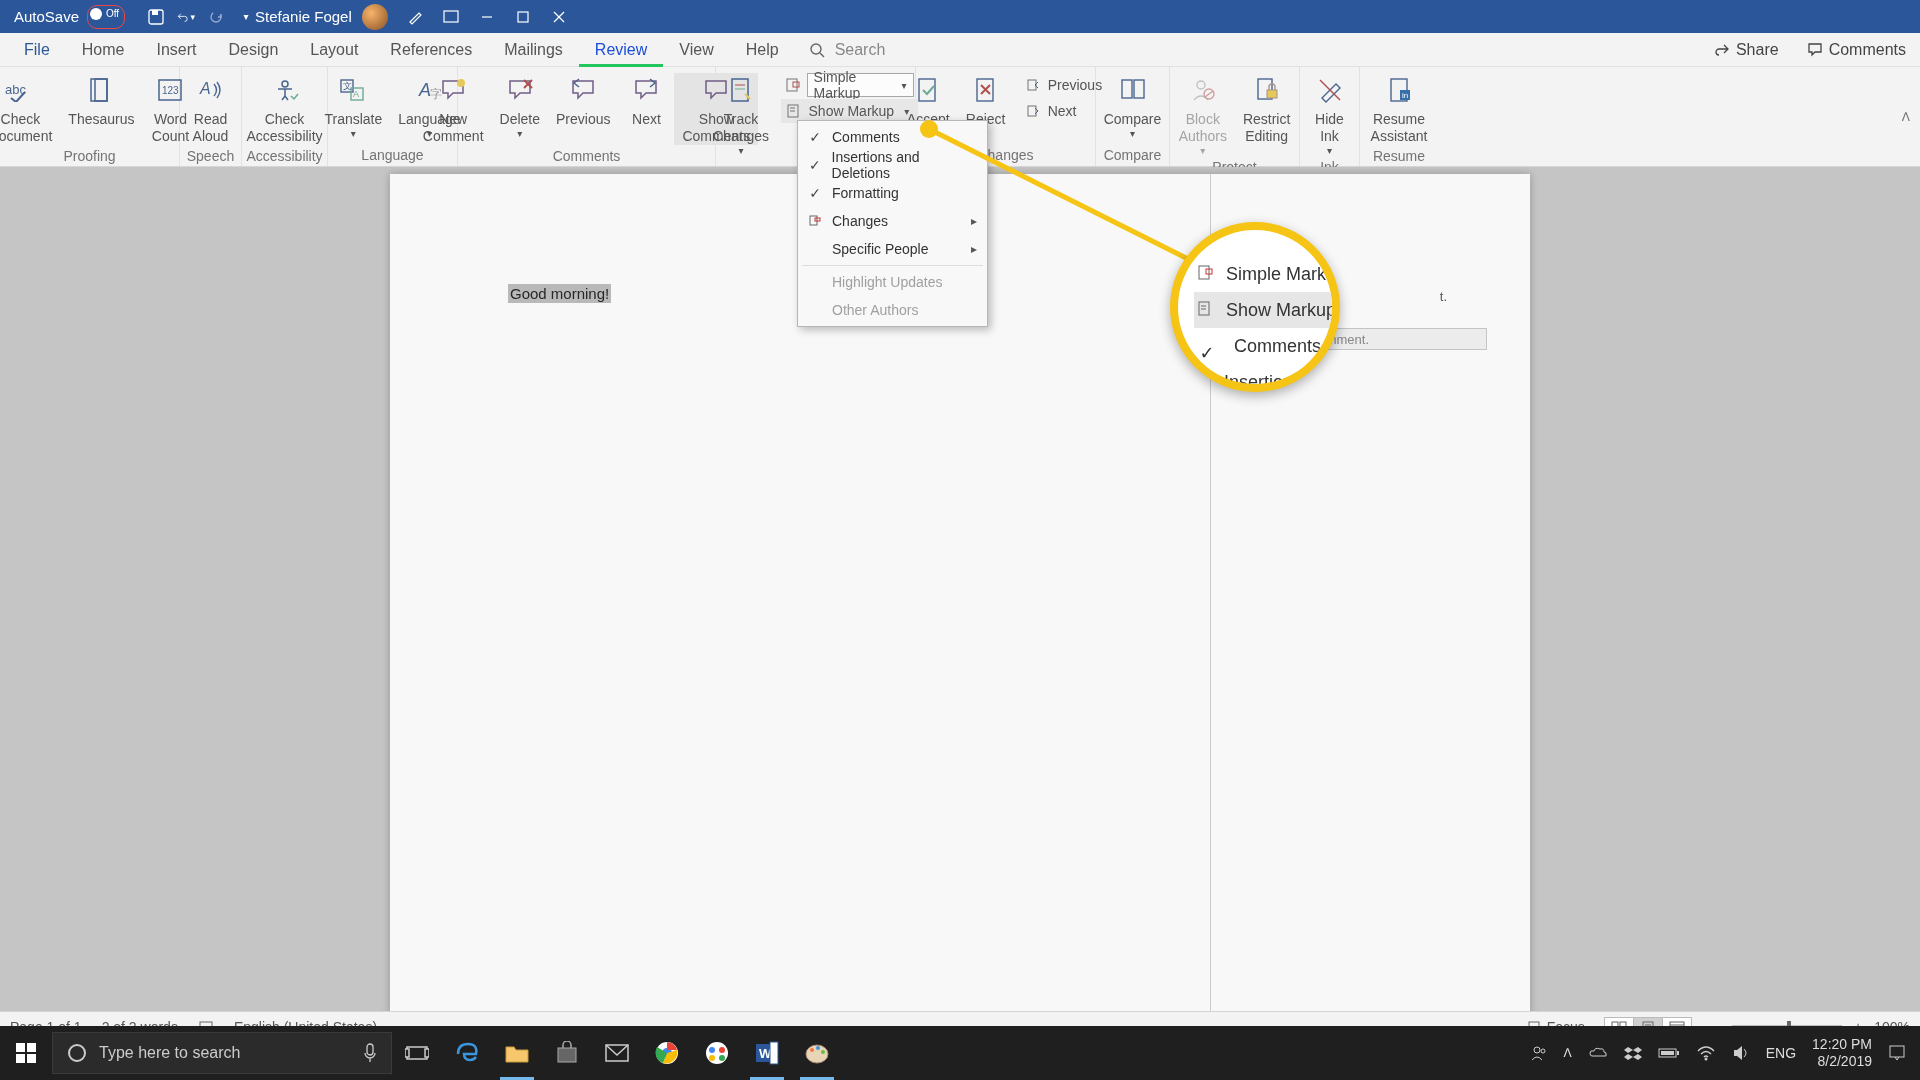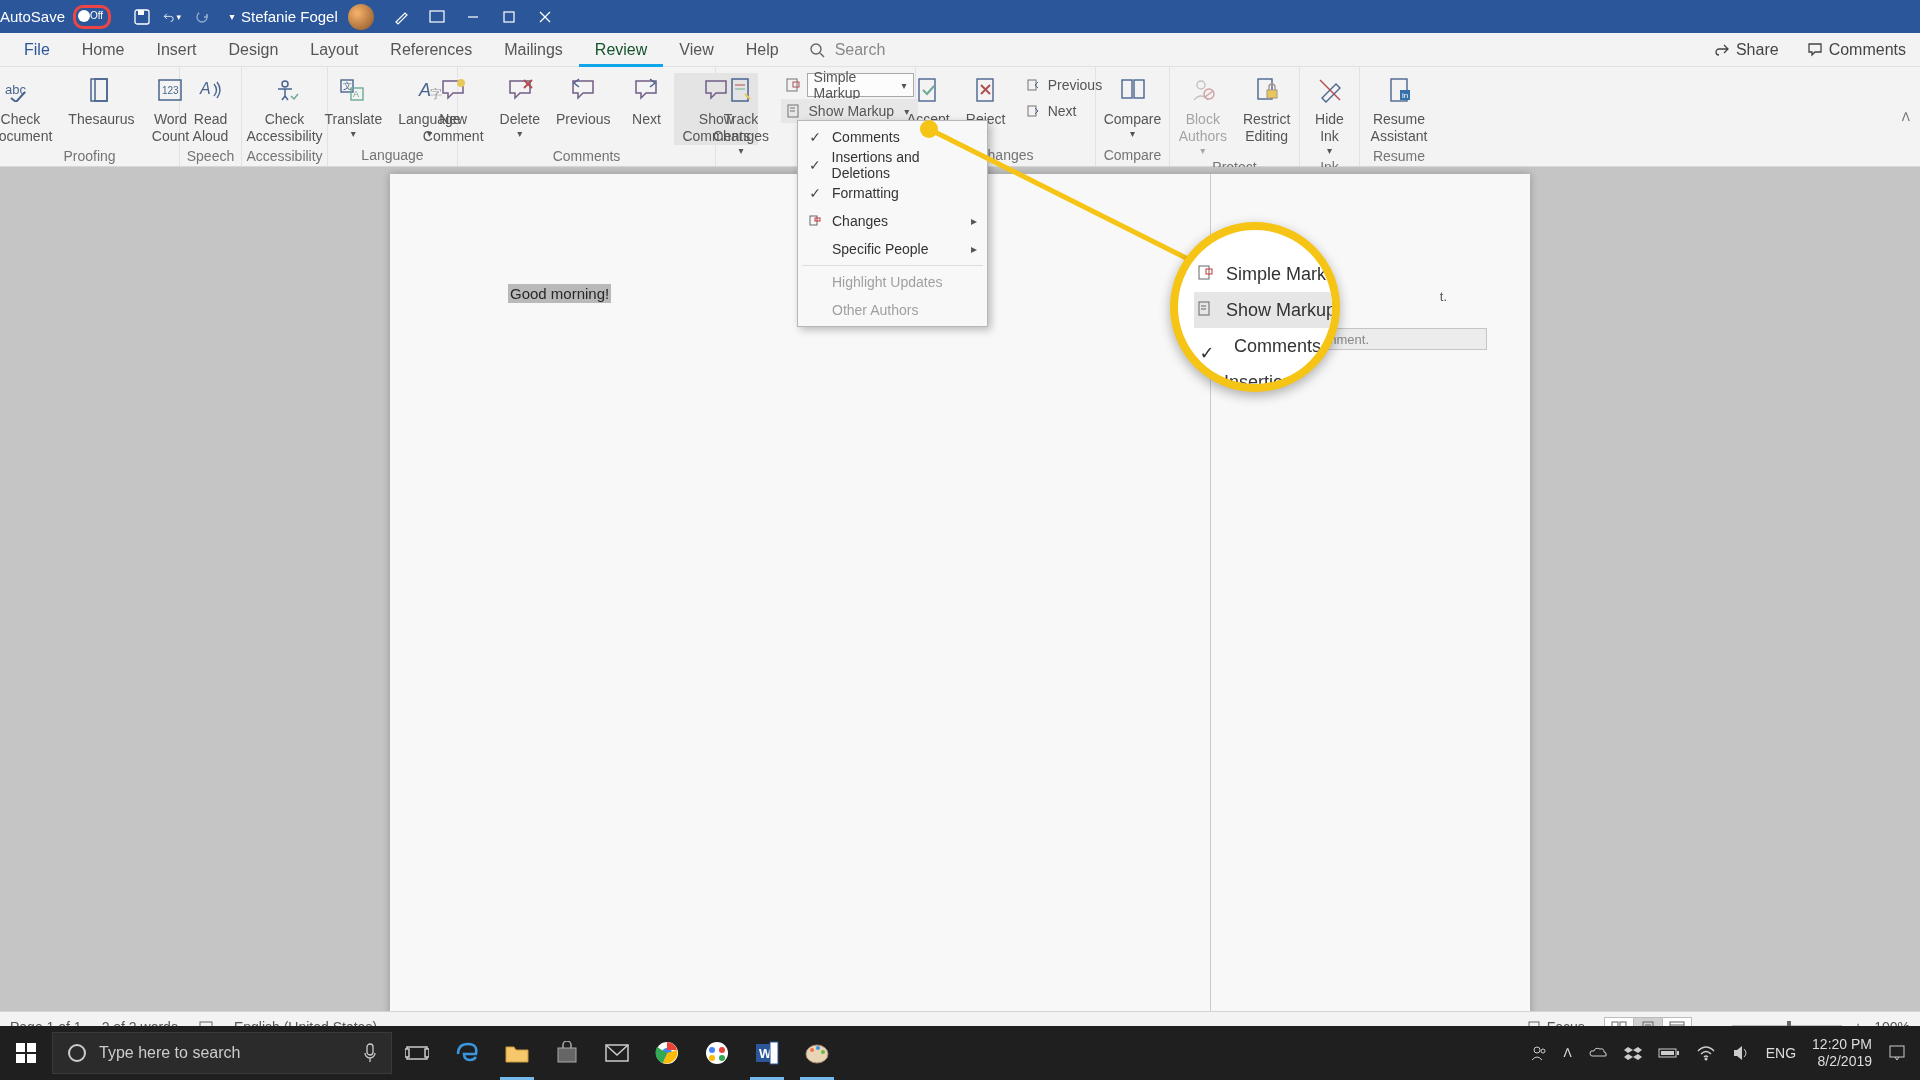--- a/index.html
+++ b/index.html
@@ -1,36 +1,36 @@
 <!DOCTYPE html>
 <html><head>
 <meta charset="utf-8">
 <style>
 * { margin: 0; padding: 0; box-sizing: border-box; font-family: "Segoe UI", sans-serif; }
 body { width: 1920px; height: 1080px; background: #f3f3f3; overflow: hidden; position: relative; }
 
 
 .titlebar { height: 33px; background: #2b579a; display: flex; align-items: center; color: #fff; font-size: 15px; }
-.titlebar .left { display: flex; align-items: center; gap: 10px; }
+.titlebar .left { display: flex; align-items: center; gap: 10px; padding-left: 14px; }
 .titlebar .autosave { display: flex; align-items: center; gap: 8px; }
-.titlebar .toggle { width: 38px; height: 24px; border: 3px solid #ef4444; border-radius: 10px; position: relative; }
+.titlebar .toggle { width: 38px; height: 24px; border: 1px solid #ef4444; border-radius: 10px; position: relative; }
 .titlebar .toggle::before { content: ""; width: 12px; height: 12px; background: #fff; border-radius: 50%; position: absolute; left: 2px; top: 2px; }
 .titlebar .toggle-label { font-size:10px; position:absolute; right:5px; top:2px; color:#fff;}
 .titlebar .qat { display: flex; gap: 12px; margin-left: 12px; align-items: center; }
 .titlebar .center { flex: 1; text-align: center; }
 .titlebar .right { display: flex; align-items: center; gap: 18px; padding-right: 14px; }
 .user { display: flex; align-items: center; gap: 10px; }
 .avatar { width: 26px; height: 26px; border-radius: 50%; background: radial-gradient(circle at 35% 35%, #f7b36b, #895124); }
 .winbtn { width: 18px; height: 18px; display: inline-flex; align-items: center; justify-content: center; }
 .qat-icon { width:18px; height:18px; display:inline-flex; align-items:center; justify-content:center; }
 
 
 .tabs { height: 34px; background: #f3f3f3; display: flex; align-items: center; padding-left: 8px; font-size: 16px; color: #555; border-bottom: 1px solid #e1e1e1; }
 .tab { padding: 0 16px; height: 34px; line-height: 34px; cursor: default; }
-.tab.active { color: #14532d; border-bottom: 3px solid #0ea5e9; }
+.tab.active { color: #1d4ed8; border-bottom: 3px solid #22c55e; }
 .tab.file { color: #2b579a; }
 .search-icon-l { margin-left: 14px; color: #666; }
 .search-text { margin-left: 10px; color: #888; }
 .tabs .spacer { flex: 1; }
 .share-btn, .comments-btn { font-size: 16px; color: #444; padding: 0 14px; display: flex; align-items: center; gap: 6px; }
 
 
 .ribbon { height: 100px; background: #f3f3f3; border-bottom: 1px solid #d4d4d4; display: flex; position: relative; }
 .group { border-right: 1px solid #e1e1e1; display: flex; flex-direction: column; align-items: center; position: relative; }
 .group-buttons { flex: 1; display: flex; align-items: flex-start; padding-top: 6px; }

